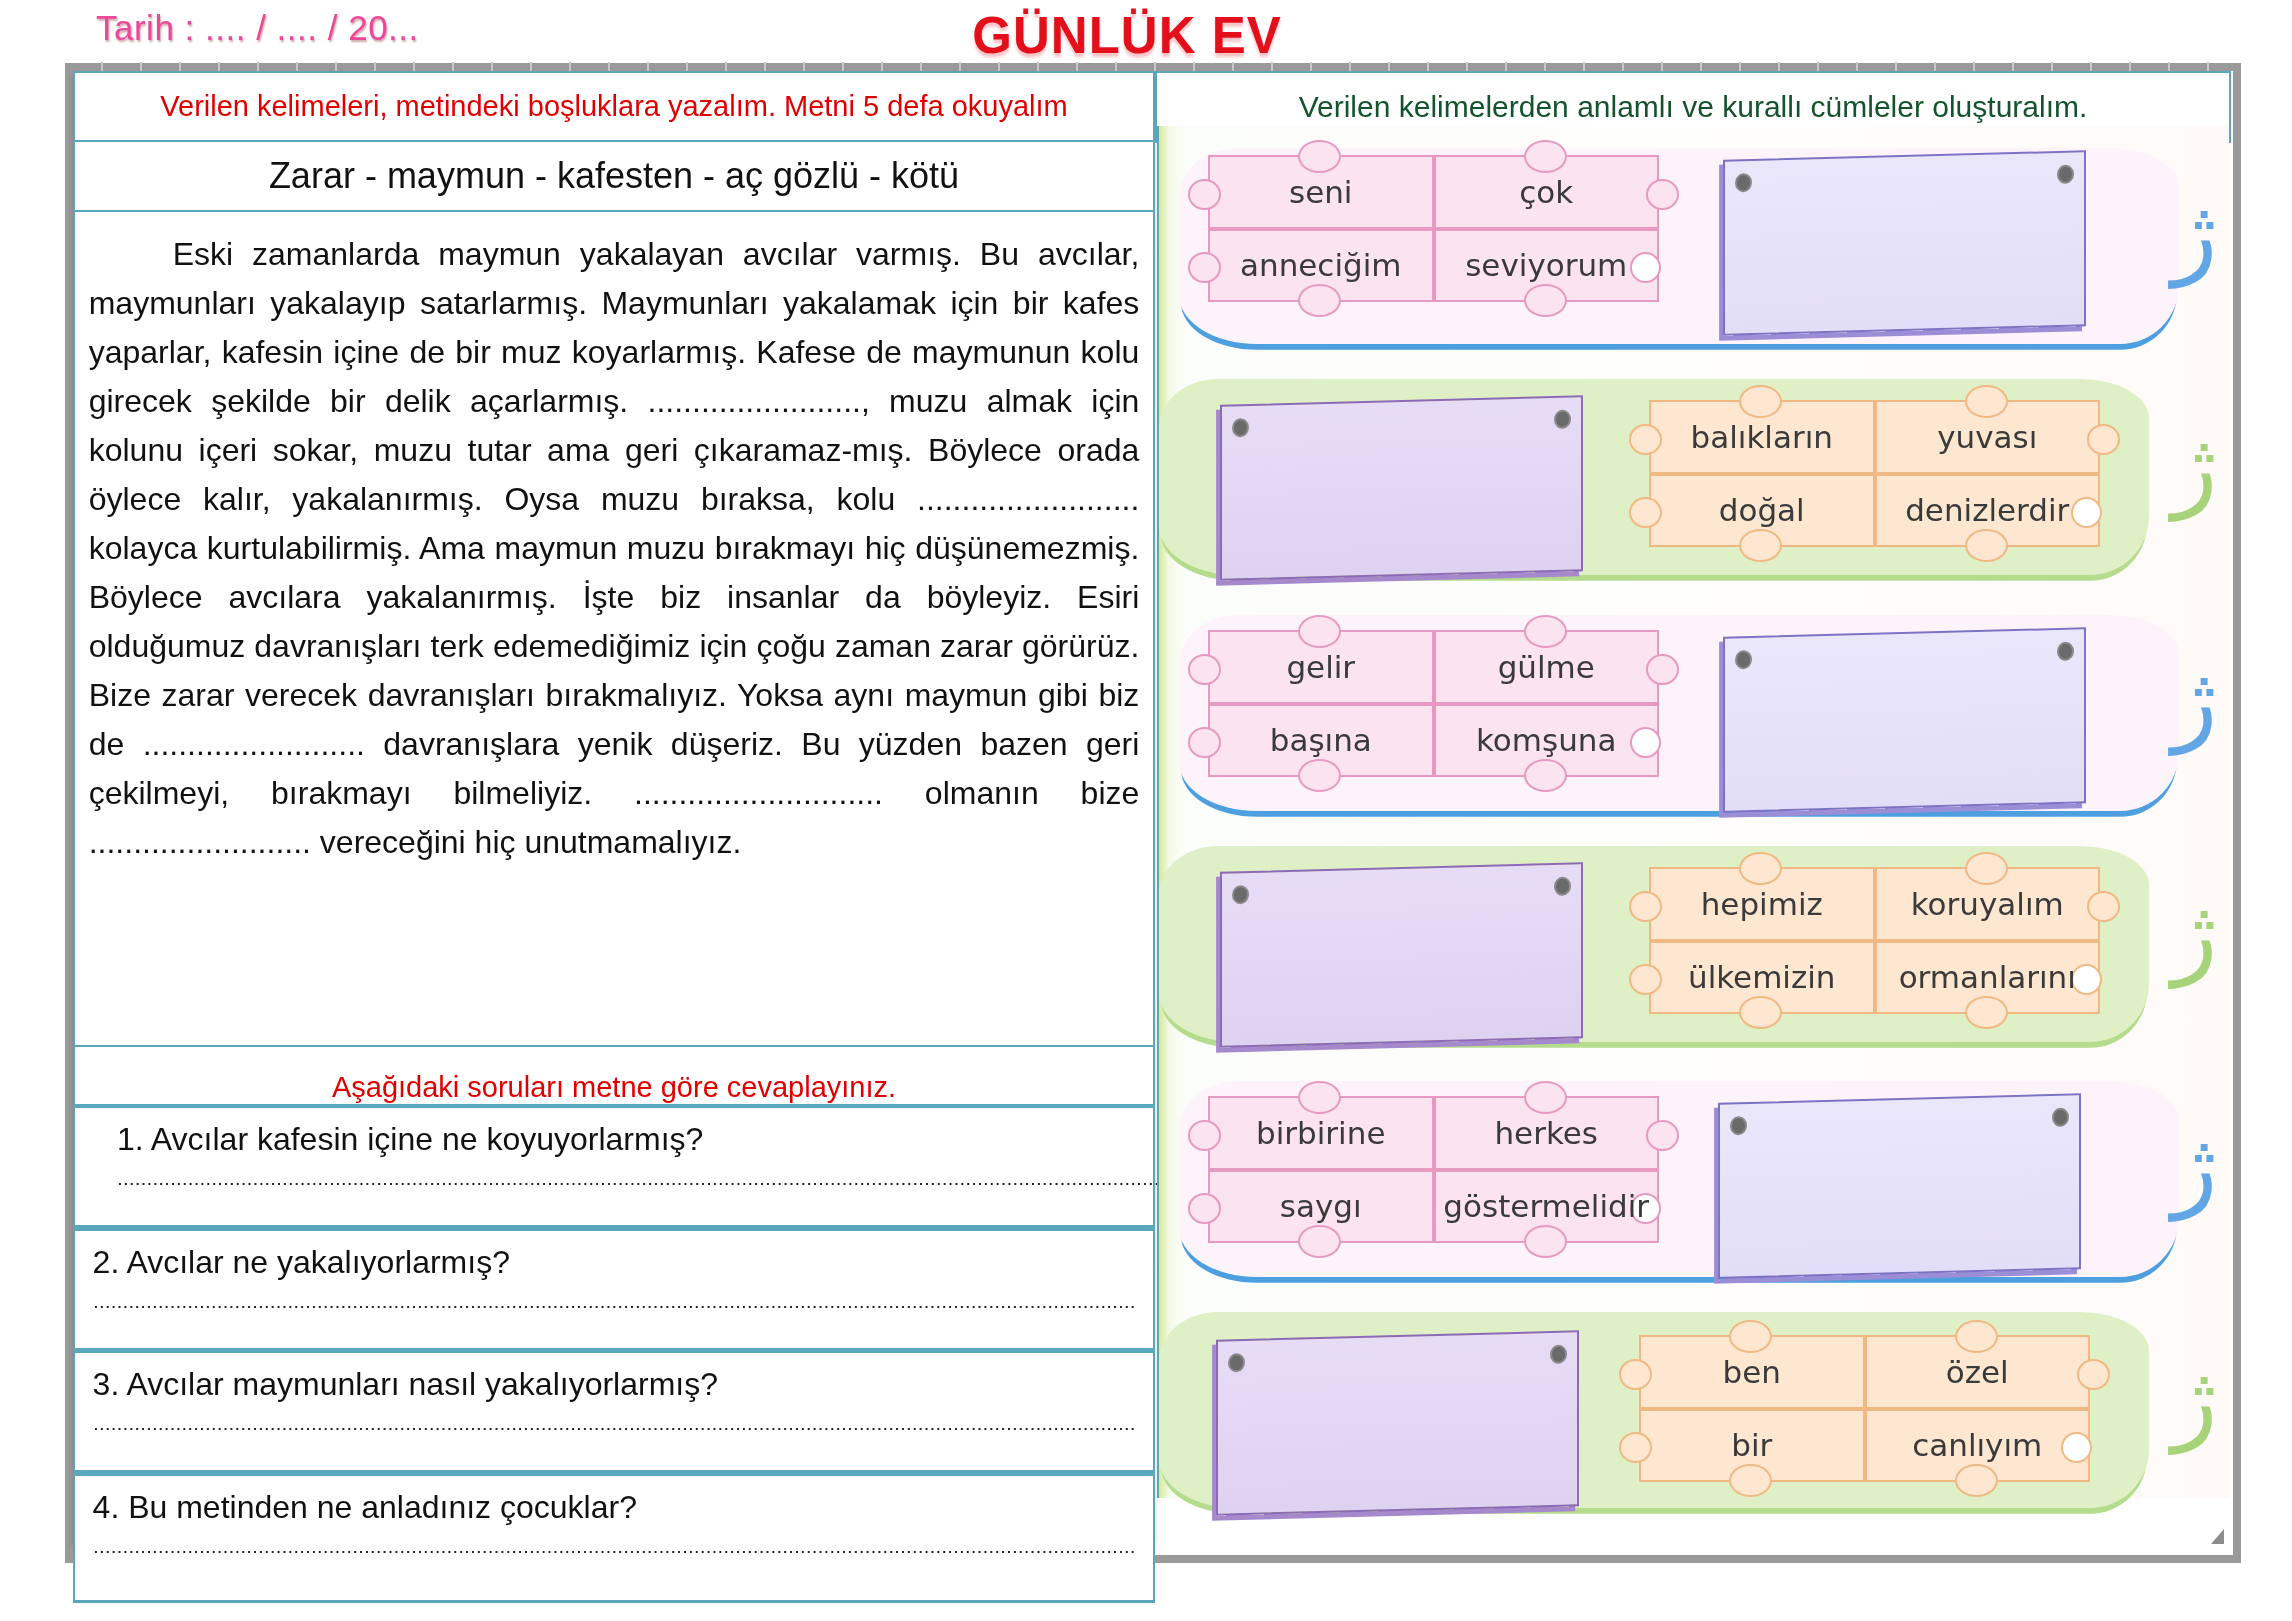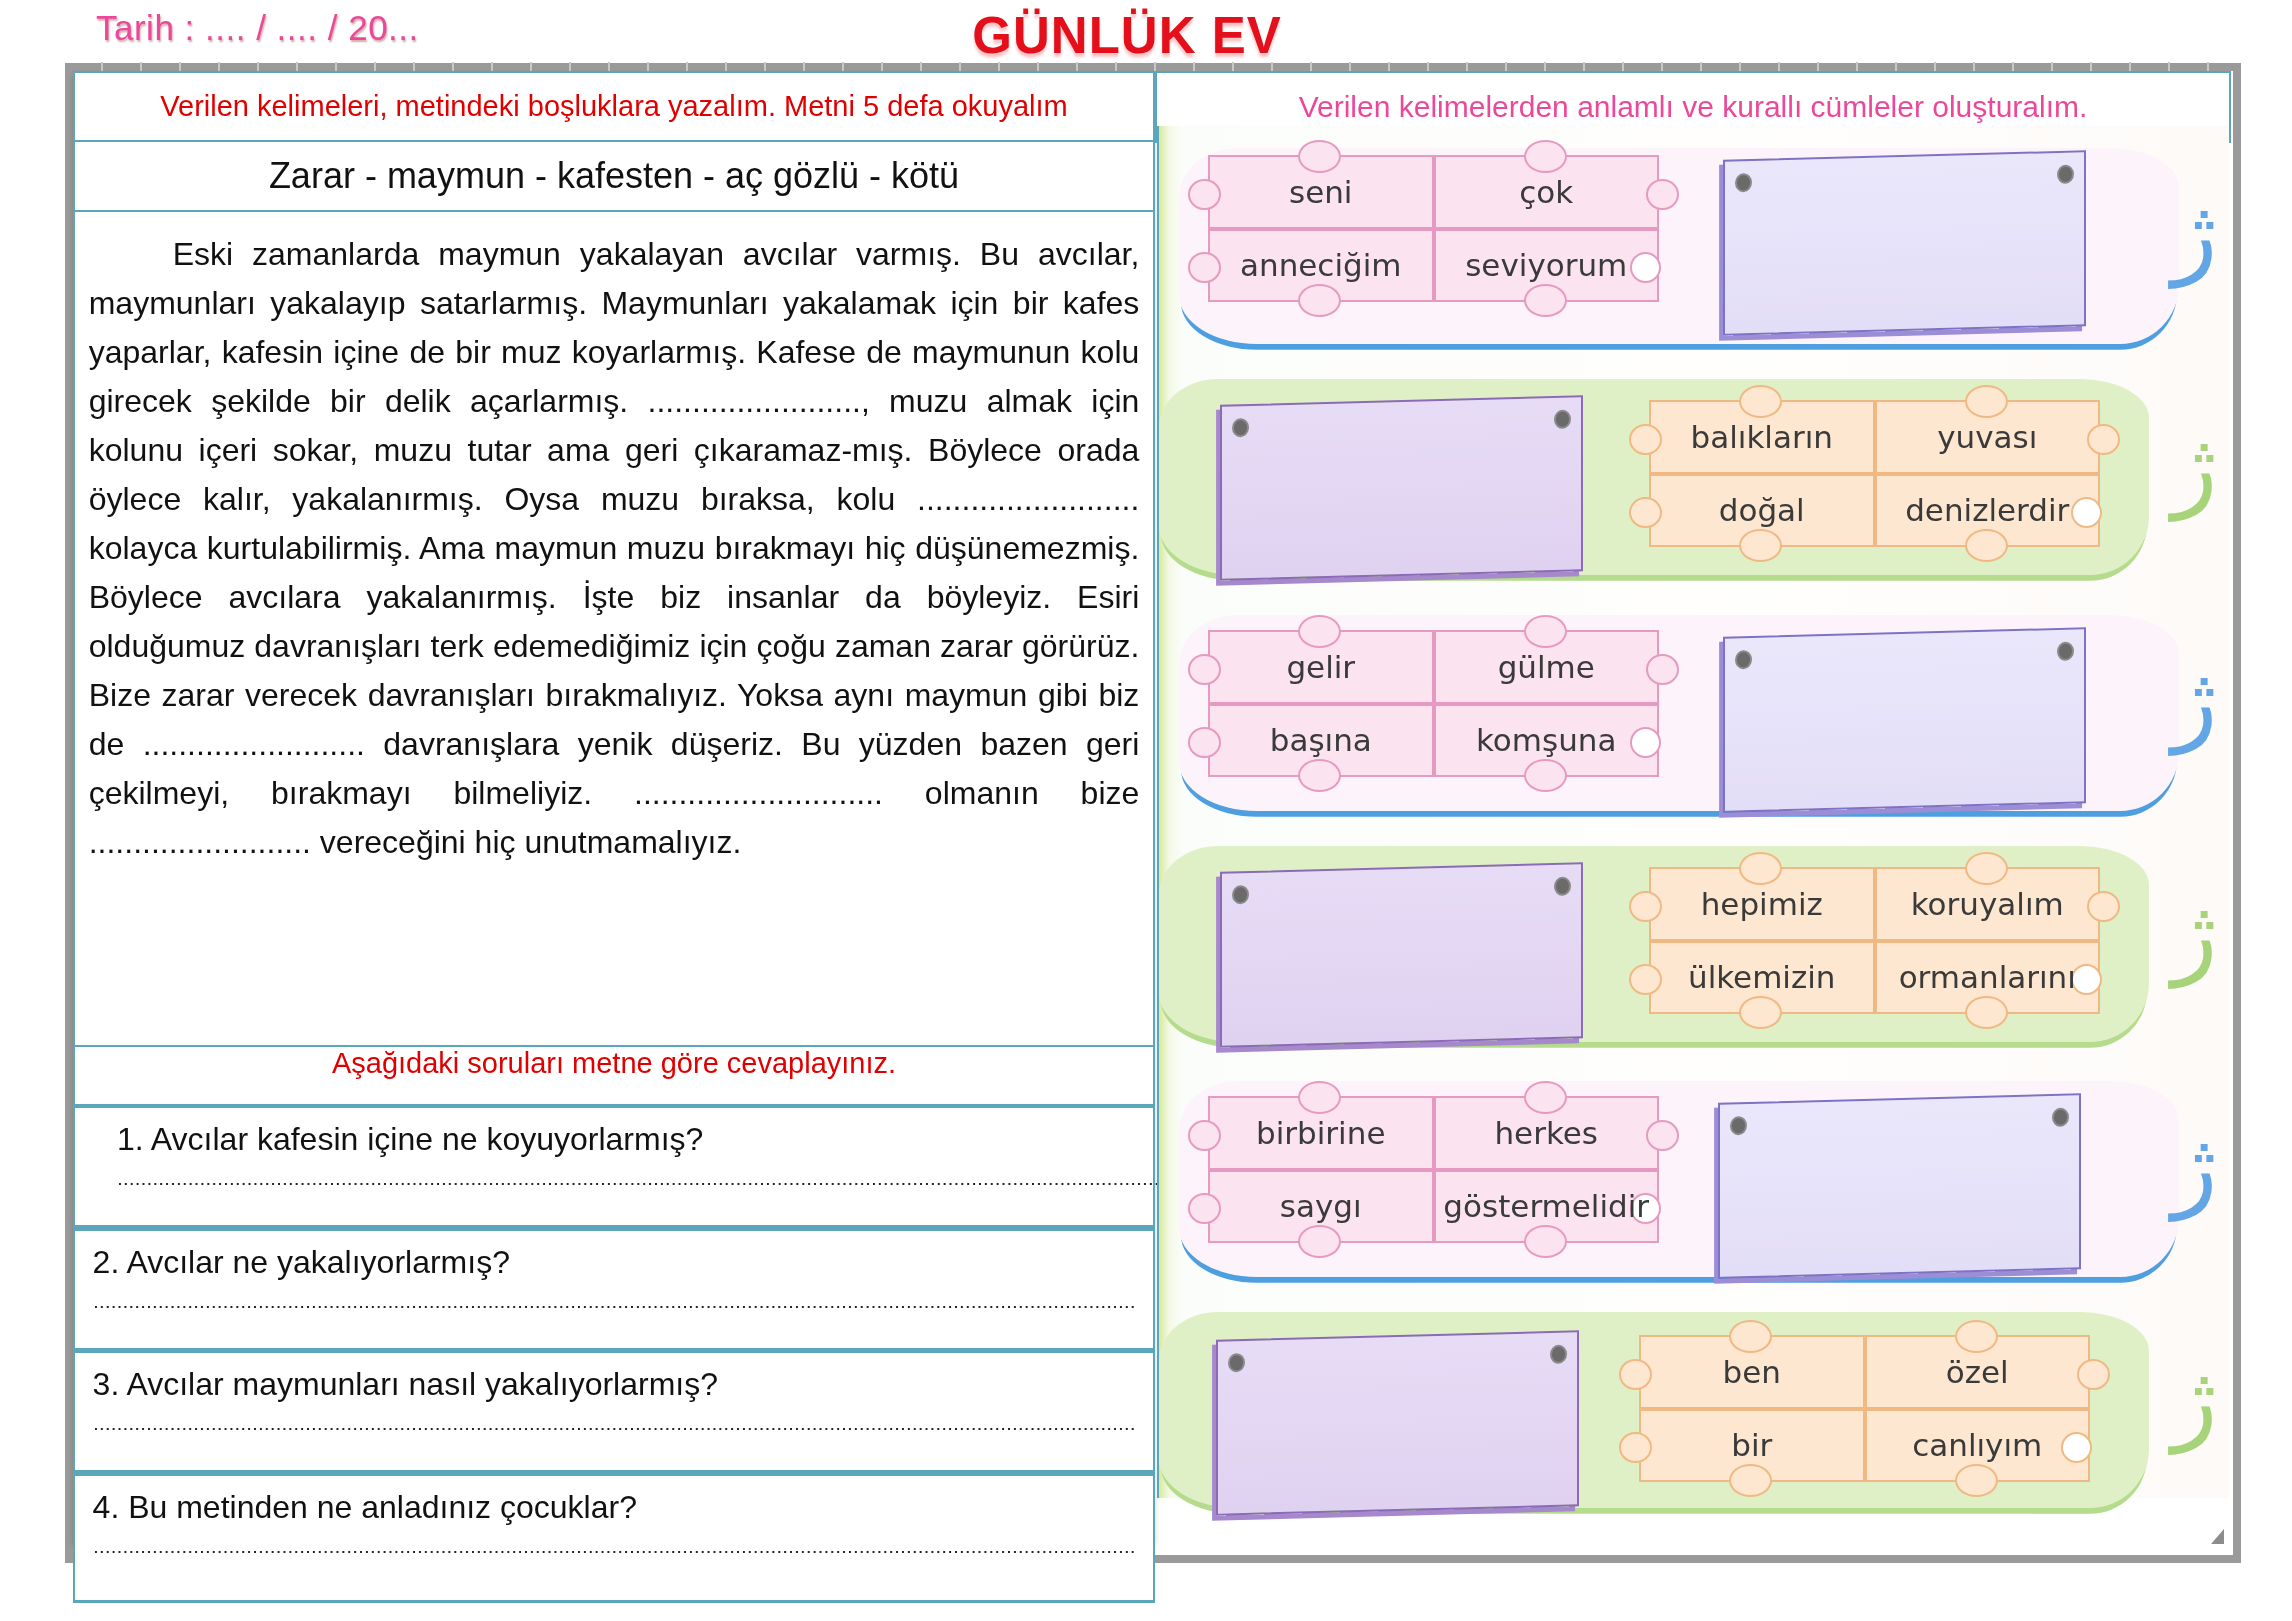--- a/index.html
+++ b/index.html
@@ -47,40 +47,40 @@
   .hdr-left { top: 0; height: 71px; display: flex; align-items: center; justify-content: center; }
   .hdr-left span { color: #e00000; font-size: 29px; font-family: "Liberation Sans", sans-serif; }
   .words { top: 69px; height: 73px; display: flex; align-items: center; justify-content: center;
            border-bottom-width: 3.9px; }
   .words span { font-size: 36px; font-family: "Liberation Sans", sans-serif; }
   .passage { top: 139px; height: 837px; padding: 17.6px 13.7px 0 13.7px; border-top: 2px solid #5aa7bd; }
   .passage p {
     font-size: 32px; line-height: 49px; font-family: "Liberation Sans", sans-serif;
     text-indent: 84px; color: #111; text-align: justify;
   }
-  .q-header { top: 974px; height: 61px; display: flex; align-items: flex-start; justify-content: center;
+  .q-header { top: 974px; height: 61px; display: flex; align-items: flex-end; justify-content: center;
               border-bottom-width: 2.9px; }
   .q-header span { color: #e00000; font-size: 29px; font-family: "Liberation Sans", sans-serif; }
   .q-row { height: 123px; padding: 9.8px 17.6px 0 17.6px; border-top: 4.9px solid #5aa7bd; }
   .q-row .q-text { font-size: 32px; font-family: "Liberation Sans", sans-serif; line-height: 43px; }
   .q-row .q-line {
     margin-top: 21.6px; height: 3.9px; width: 1043px;
     background-image: radial-gradient(circle, #222 1.2px, transparent 1.5px);
     background-size: 5.9px 3.9px; background-repeat: repeat-x;
   }
   .q1 { top: 1033px; padding-left: 42px; } .q2 { top: 1156px; } .q3 { top: 1278px; } .q4 { top: 1401px; height: 131px; border-bottom-width: 3.9px; }
 
   
   .right-col { position: absolute; left: 1155px; top: 71px; width: 1076px; height: 1470px; }
   .hdr-right {
     position: absolute; left: 0; top: 0; width: 1076px; height: 72px;
     border: 2px solid #5aa7bd; border-bottom-width: 3.9px; background: #fff;
     display: flex; align-items: center; justify-content: center;
   }
-  .hdr-right span { color: #ec4899; font-size: 30px; font-family: "Liberation Sans", sans-serif; }
+  .hdr-right span { color: #14532d; font-size: 30px; font-family: "Liberation Sans", sans-serif; }
   .activity {
     position: absolute; left: 2px; top: 55px; width: 1072px; height: 1372px;
     background: linear-gradient(90deg, #d7ea9a 0, #f3f9e4 9.8px, #fbfdfb 23.5px, #fffefc 60%, #fdfaf8 100%);
     border-left: 2.9px solid #5aa7bd;
   }
   .act-row { position: absolute; left: 0; width: 1072px; height: 233px; }
   .cloud {
     position: absolute; border-radius: 59px 69px 59px 78px / 49px 39px 59px 49px;
   }
   .cloud.blue { left: 19.6px; top: 21.6px; width: 1000px; height: 196px; background: #fdf4fb;

